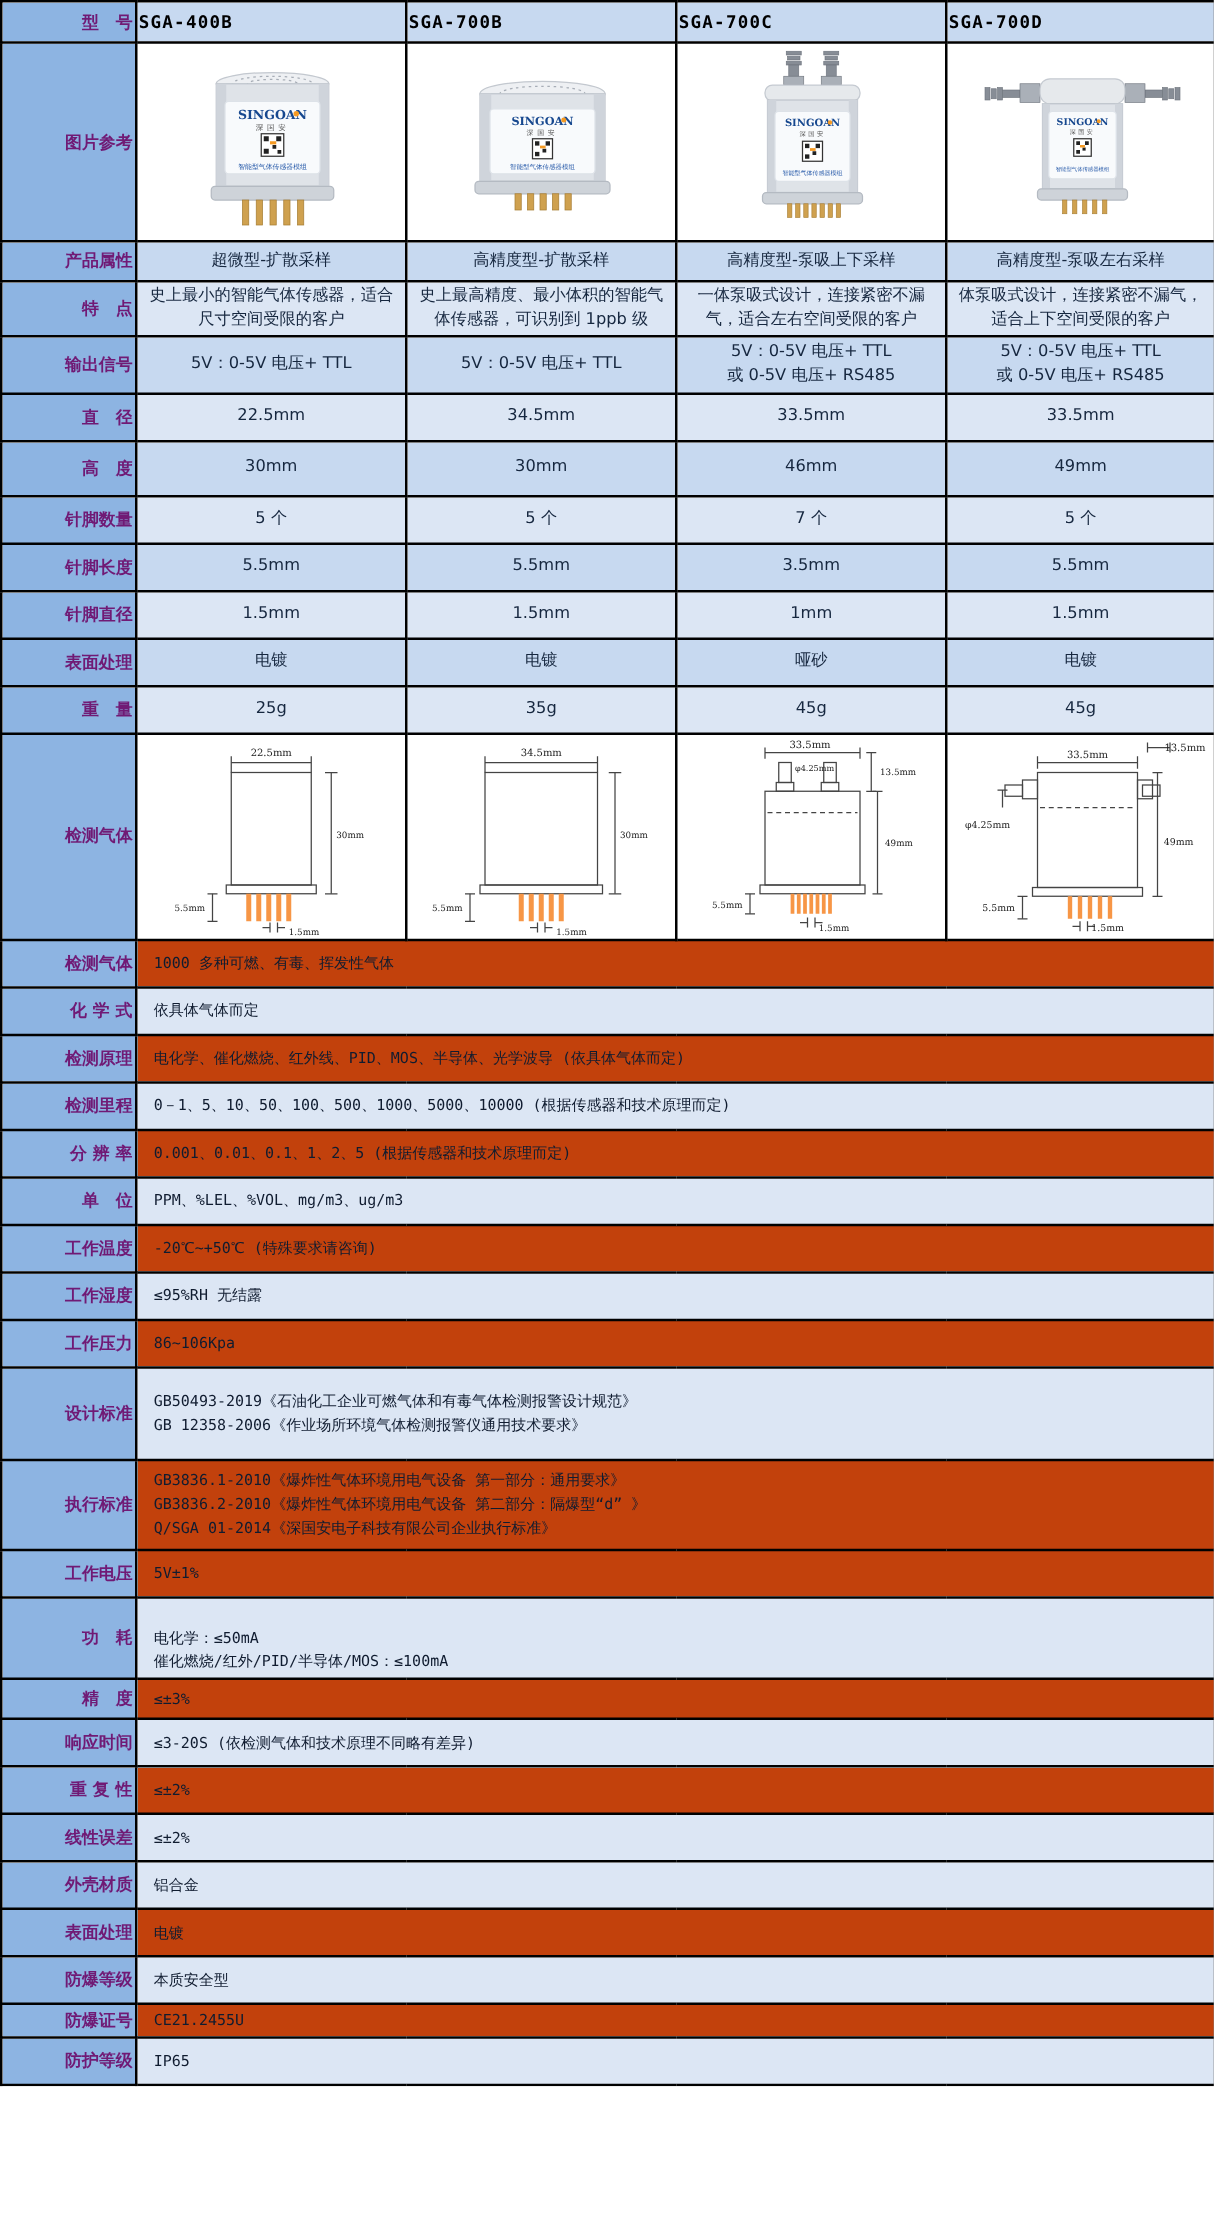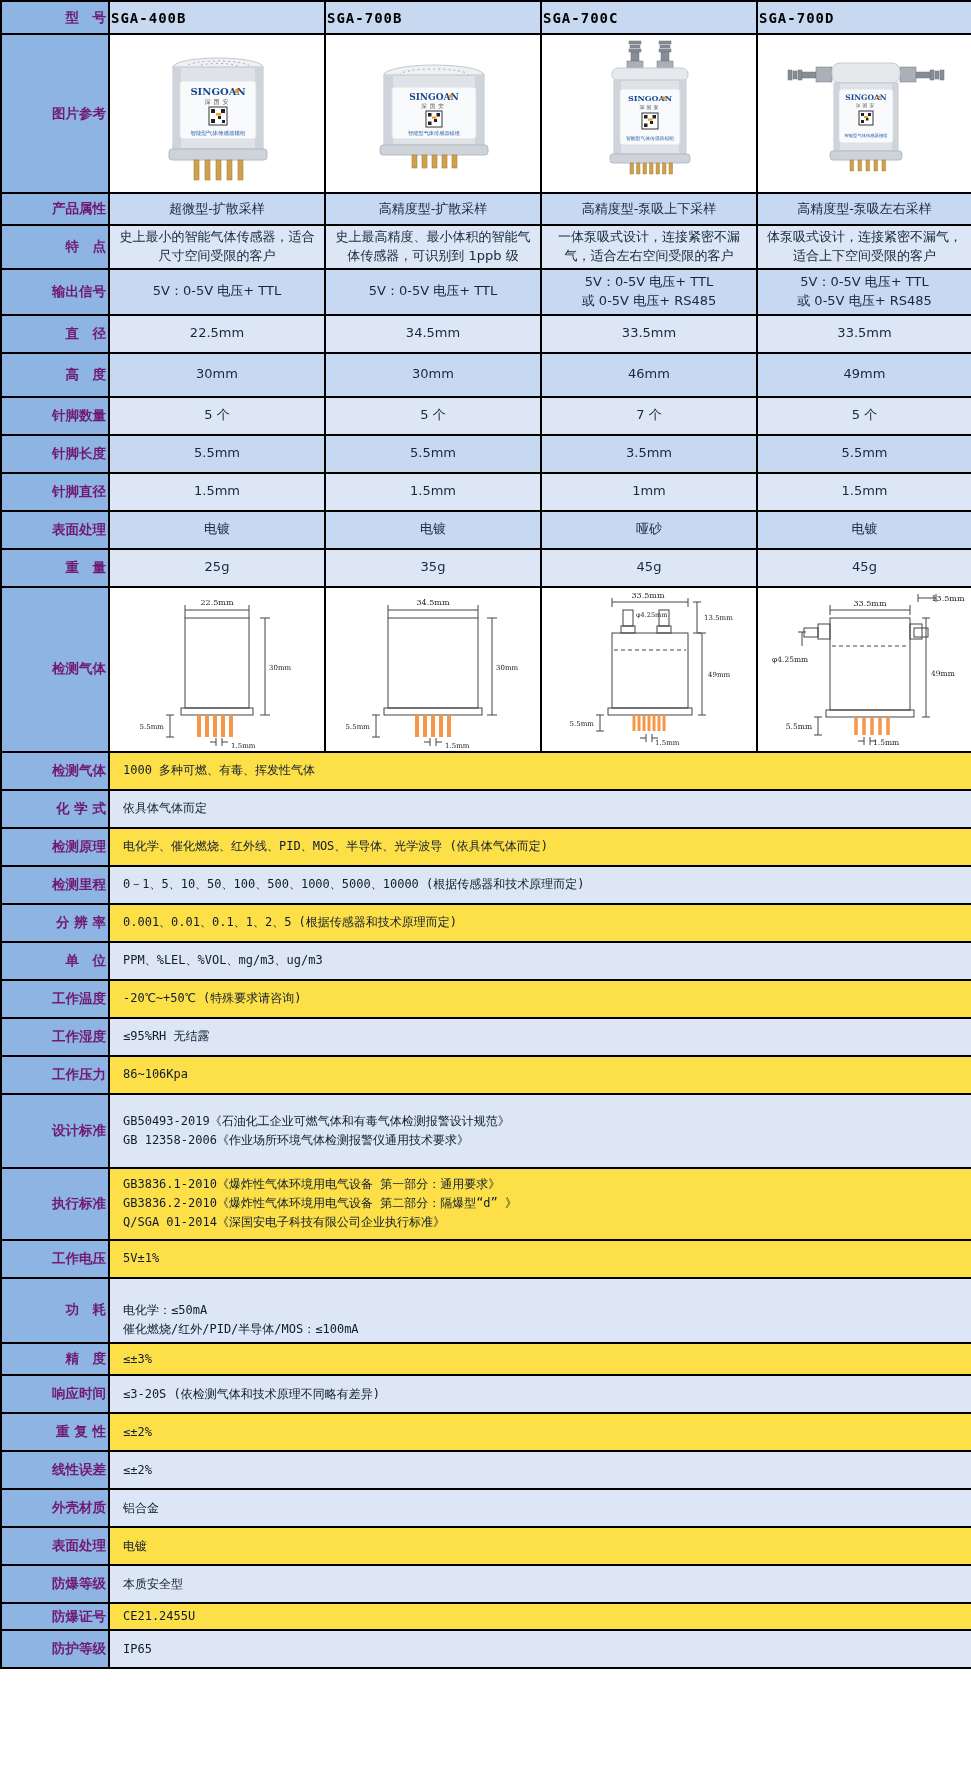--- a/index.html
+++ b/index.html
@@ -8,21 +8,21 @@
   td{border:2px solid #000;overflow:hidden;vertical-align:middle;}
   .lbl{background:#8db4e2;font-weight:bold;text-align:right;font-size:13.5px;color:#701a75;padding:0 2px;}
   .val{text-align:center;font-size:13px;color:#16273f;white-space:pre-line;line-height:1.45;padding:2px 8px;}
   .model{font-family:"DejaVu Sans Mono",monospace;font-weight:bold;font-size:14px;letter-spacing:1px;color:#000;}
   .row-a .val,.row-a .model{background:#c7d9f0;}
   .row-b .val{background:#dce6f4;margin-top:40px;}
   .photo-cell{background:#fff;text-align:center;padding:2px 0;}
   .diagram-cell{background:#fff;text-align:center;padding:0;}
   .full-val{text-align:left;padding:3px 6px 3px 13px;font-size:12px;color:#101c30;
             font-family:"DejaVu Sans Mono",monospace;white-space:pre-line;line-height:1.6;}
-  .row-a .full-val{background:#fde047;}
+  .row-a .full-val{background:#c2410c;}
   .row-b .full-val{background:#dce6f4;}
   .seg{display:inline-block;min-width:182px;}
   .seg-w{display:inline-block;min-width:218px;}
   svg{display:block;margin:0 auto;}
   svg text{font-family:"DejaVu Serif",serif;}
 </style>
 </head>
 <body>
 
 <table>

